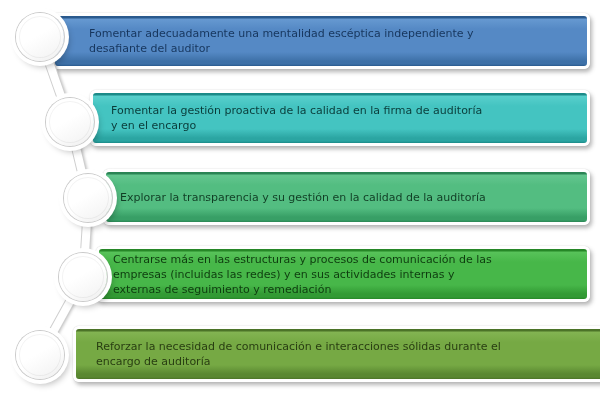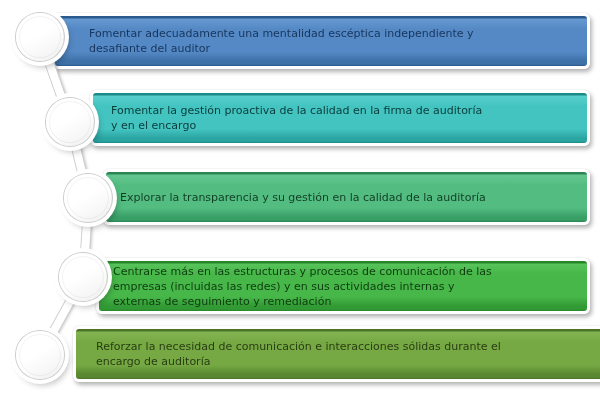--- a/index.html
+++ b/index.html
@@ -19,21 +19,21 @@
       var(--edge) 50px);
     display:flex;align-items:center;z-index:1;box-sizing:content-box;
   }
   .bar .bar-text{
     color:var(--text);font-size:11px;line-height:15px;font-weight:400;
     white-space:pre-line;letter-spacing:0;padding-right:4px;
   }
   .b1{left:52px;top:13px;width:532px;}  .b1 .bar-text{padding-left:34px;}
   .b2{left:90px;top:90px;width:494px;}  .b2 .bar-text{padding-left:18px;}
   .b3{left:103px;top:169px;width:481px;}.b3 .bar-text{padding-left:14px;}
-  .b4{left:96px;top:258px;width:488px;} .b4 .bar-text{padding-left:14px;}
+  .b4{left:96px;top:246px;width:488px;} .b4 .bar-text{padding-left:14px;}
   .b5{left:73px;top:326px;width:529px;} .b5 .bar-text{padding-left:20px;}
   
   .node{
     position:absolute;width:48px;height:48px;border-radius:50%;z-index:3;
     background:linear-gradient(150deg,#ffffff 55%,#ededed 100%);
     box-shadow:0 0 0 1px #c9c9c9, 0 0 0 5px #ffffff, 3px 4px 6px 2px rgba(0,0,0,.25);
   }
   .node::after{
     content:"";position:absolute;inset:3px;border-radius:50%;
     box-shadow:inset 0 0 0 1px rgba(0,0,0,.05);

